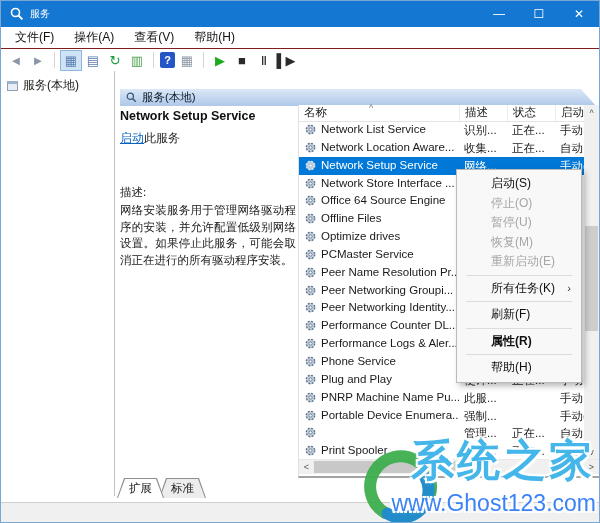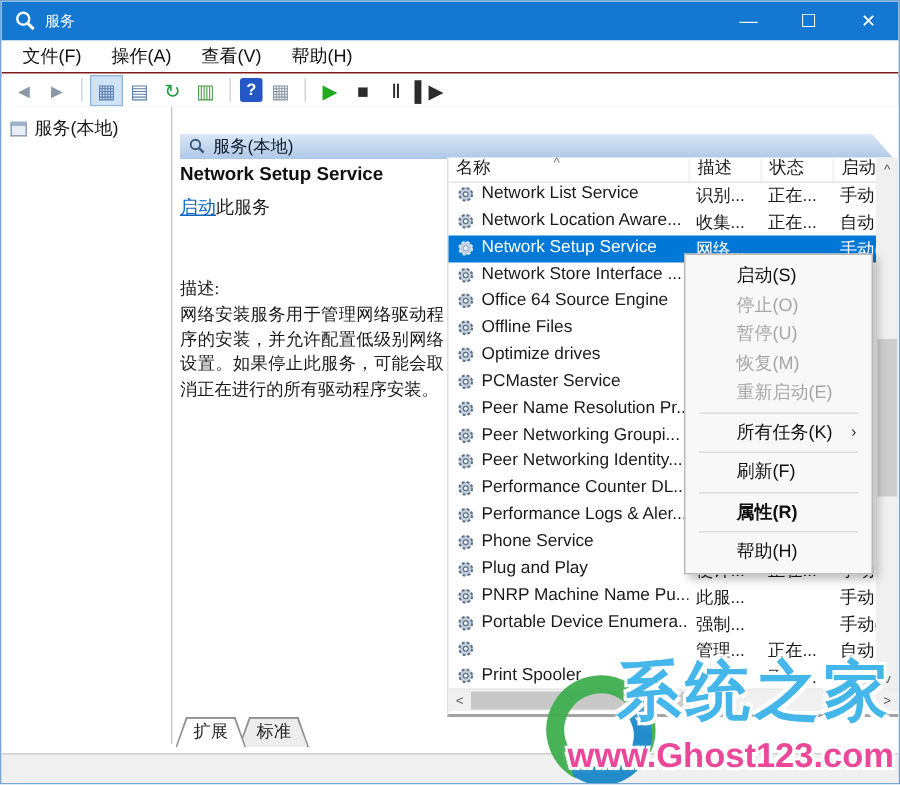--- a/index.html
+++ b/index.html
@@ -103,21 +103,21 @@
   .tab.active{z-index:2;} .tab.inactive{z-index:1;}
 
   
   .statusbar{position:absolute;left:0;bottom:0;right:0;height:19px;background:#f0f0f0;border-top:1px solid #d0d0d0;}
 
   
   .wm{position:absolute;left:0;top:0;right:0;bottom:0;z-index:100;pointer-events:none;}
   .wm-brand{position:absolute;right:4px;bottom:32px;font-size:43px;font-weight:bold;color:#44b6ea;
             letter-spacing:3px;
             text-shadow:-2px -2px 0 #fff,2px -2px 0 #fff,-2px 2px 0 #fff,2px 2px 0 #fff,0 0 5px #fff;}
-  .wm-url{position:absolute;right:3px;bottom:5px;font-size:23px;font-weight:bold;color:#ec4899;
+  .wm-url{position:absolute;right:3px;bottom:5px;font-size:23px;font-weight:normal;color:#3b82f6;
           text-shadow:-2px -2px 0 #fff,2px -2px 0 #fff,-2px 2px 0 #fff,2px 2px 0 #fff,0 0 4px #fff;}
   .wm-logo{position:absolute;left:360px;top:447px;width:80px;height:80px;opacity:.95;}
 </style>
 </head>
 <body>
 
 <div class="window">
 
   <div class="titlebar">
     <span class="title-icon">

